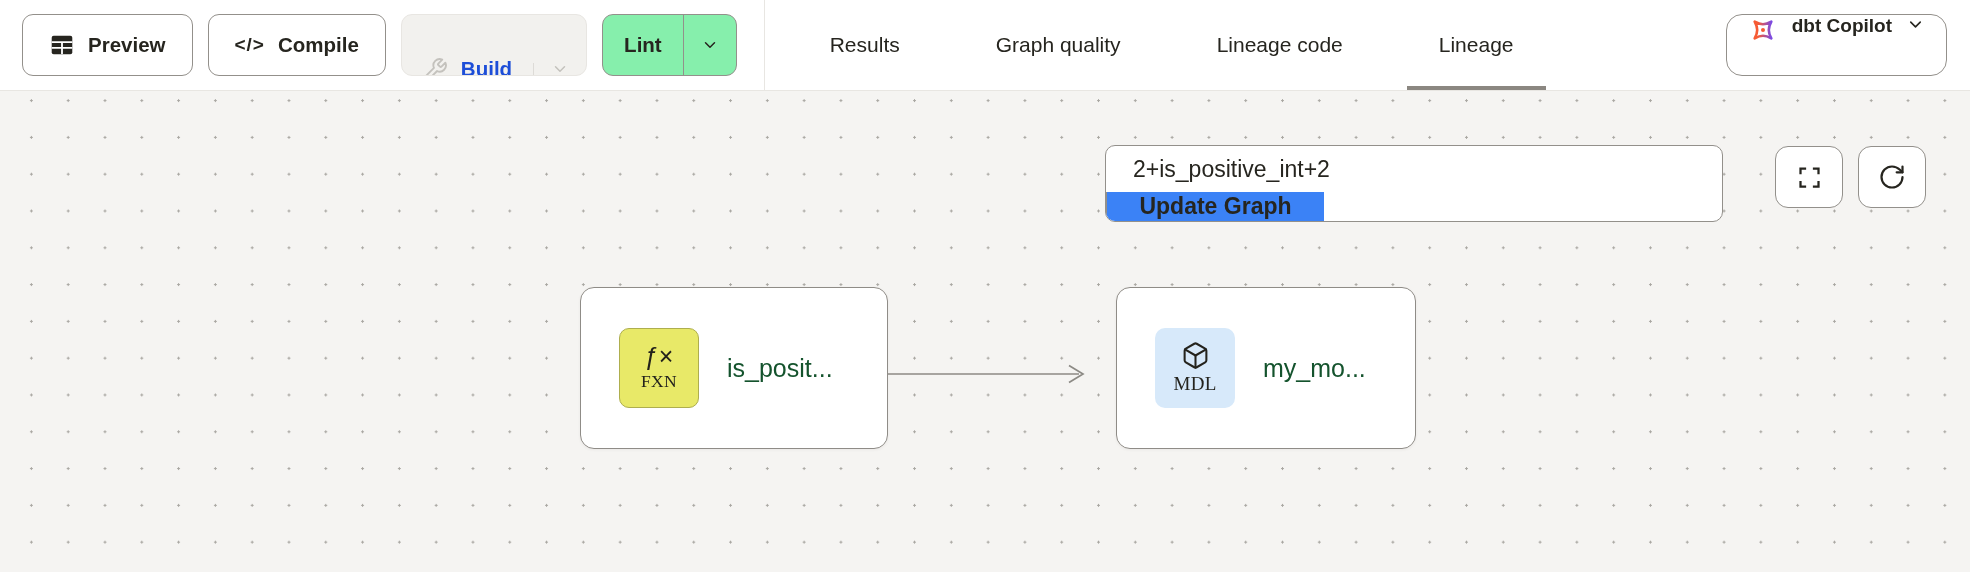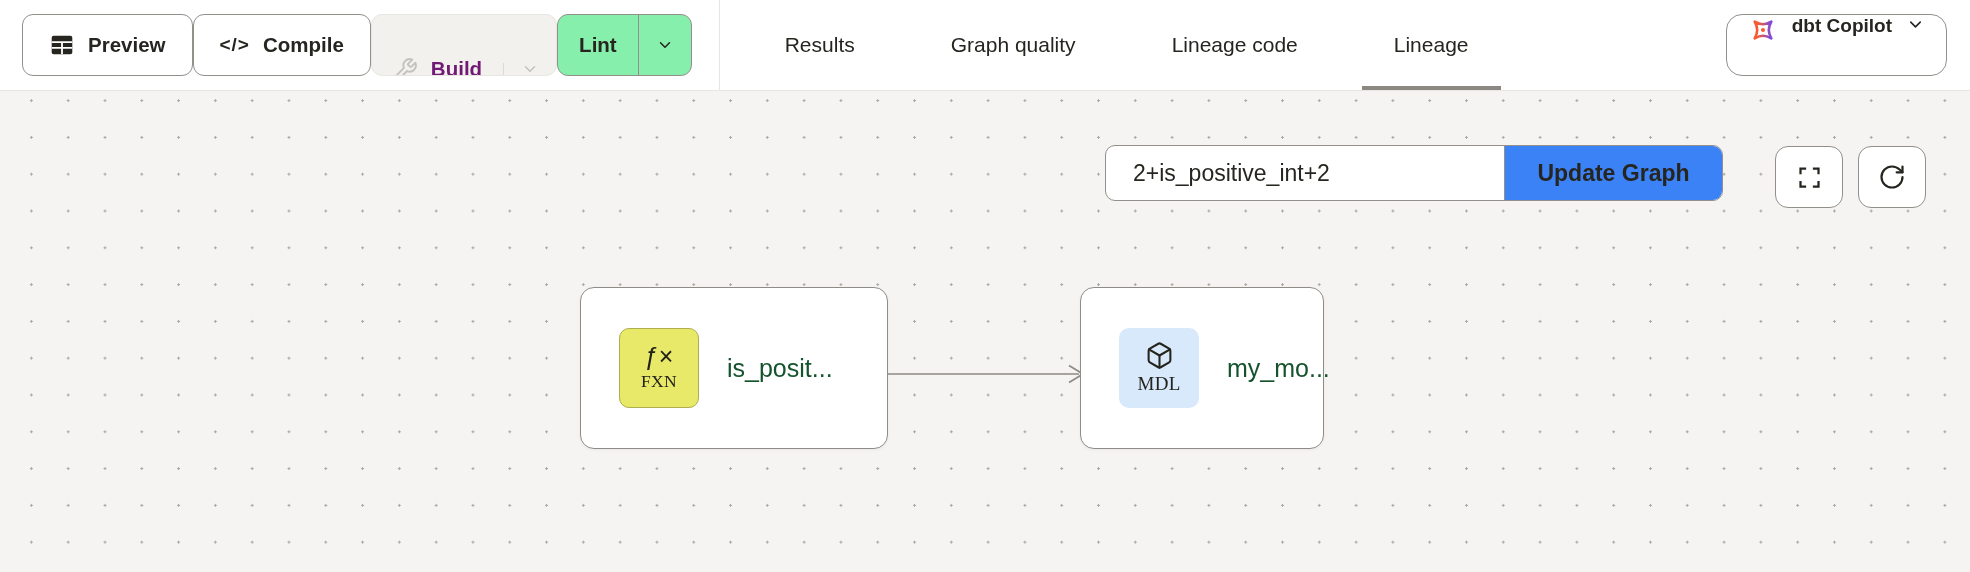--- a/index.html
+++ b/index.html
@@ -11,41 +11,41 @@
     -webkit-font-smoothing:antialiased;
   }
 
   
   .header {
     position:relative; height:91px; background:#ffffff;
     border-bottom:1px solid #e8e6e2;
     display:flex; align-items:center;
     padding:0 23px 0 22px;
   }
-  .left-group { display:flex; align-items:flex-start; }
+  .left-group { display:flex; align-items:flex-start; gap:15px; }
 
   .btn {
     display:inline-flex; align-items:center; justify-content:center; gap:13px;
     height:62px; padding:0 26px;
     background:#fff; border:1.5px solid #93908b; border-radius:11px;
     font-family:inherit; font-size:20.5px; font-weight:600; color:#26251f;
     cursor:pointer; white-space:nowrap;
   }
   .split {
     display:flex; align-items:stretch; height:62px;
     border:1.5px solid #93908b; border-radius:11px; background:#86efac; overflow:hidden;
   }
   .split .seg {
     display:flex; align-items:center; justify-content:center; gap:13px;
     padding:0 21px; background:transparent; border:none; cursor:pointer;
     font-family:inherit; font-size:20.5px; font-weight:600; color:#26251f;
   }
   .split .seg.chev { padding:0 17px; border-left:1.5px solid #93908b; }
   .split.disabled { border-color:#e8e6e2; background:#f2f1ee; }
-  .split.disabled .seg { color:#701a75; cursor:default;margin-top:48px; }
+  .split.disabled .seg { color:#1d4ed8; cursor:default;margin-top:48px; }
   .split.disabled .seg.chev { border-left-color:#dddbd7; }
 
   .header-vdivider { width:1px; align-self:stretch; background:#e8e6e2; margin-left:27px; }
 
   .tabs { display:flex; align-self:stretch; margin-left:33px;gap:32px; }
   .tab {
     position:relative; display:flex; align-items:center;
     padding:0 32px; font-size:21px; font-weight:500; color:#26251f; cursor:pointer;
   }
   .tab .underline { display:none; position:absolute; left:0; right:0; bottom:0; height:4px; }
@@ -64,23 +64,23 @@
   .canvas {
     position:relative; height:481px;
     background-color:#f5f4f2;
     background-image:radial-gradient(circle, #a9a7a2 1.15px, transparent 1.35px);
     background-size:36.8px 36.8px;
     background-position:13px 28px;
     overflow:hidden;
   }
 
   .selector-bar {
-    position:absolute; left:1105px; top:54px; width:618px; height:56px;
+    position:absolute; left:1105px; top:54px; width:618px; height:77px;
     background:#fff; border:1.5px solid #93908b; border-radius:10px;
-    display:flex; overflow:hidden;
+    display:flex; overflow:hidden;flex-direction:column;
   }
   .selector-input {
     flex:1; height:100%; border:none; outline:none; background:transparent;
     padding:0 16px 0 27px; font-family:inherit; font-size:23px; color:#26251f;
   }
   .update-btn {
     width:218px; border:none; border-left:1.5px solid #93908b; background:#3b82f6;
     font-family:inherit; font-size:23px; font-weight:700; color:#26251f; cursor:pointer;
   }
 
@@ -92,21 +92,21 @@
   .icon-btn.fullscreen { left:1775px; }
   .icon-btn.refresh    { left:1858px; }
 
   .node {
     position:absolute; top:196px; height:162px;
     background:#fff; border:1.5px solid #8f8c87; border-radius:14px;
     display:flex; align-items:center; gap:28px; padding-left:38px;
     box-shadow:0 1px 3px rgba(60,58,52,0.06); cursor:pointer;
   }
   .node.n1 { left:580px;  width:308px; }
-  .node.n2 { left:1080px; width:244px; }
+  .node.n2 { left:1116px; width:300px; }
 
   .badge {
     width:80px; height:80px; border-radius:10px; flex:0 0 auto;
     display:flex; flex-direction:column; align-items:center; justify-content:center;
     border:1.5px solid transparent;
   }
   .badge .sym  { font-size:25px; line-height:1; color:#22211a; }
   .badge .cube { margin-bottom:1px; }
   .badge .code {
     font-family:Liberation Serif, serif; font-size:17.5px; font-weight:500;

